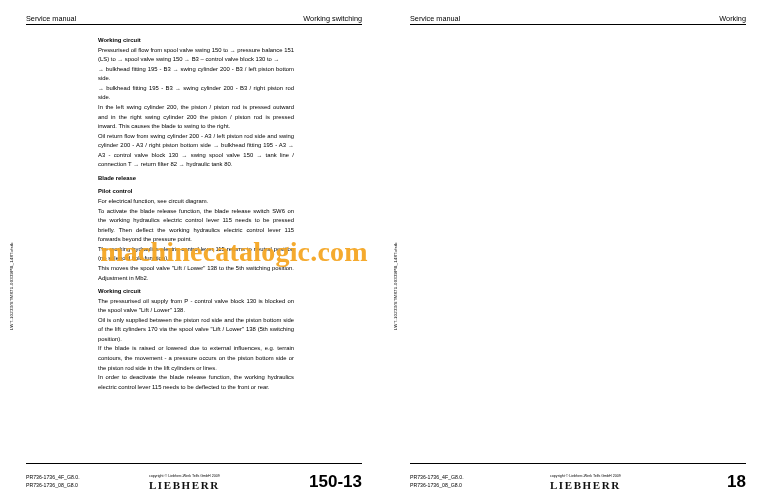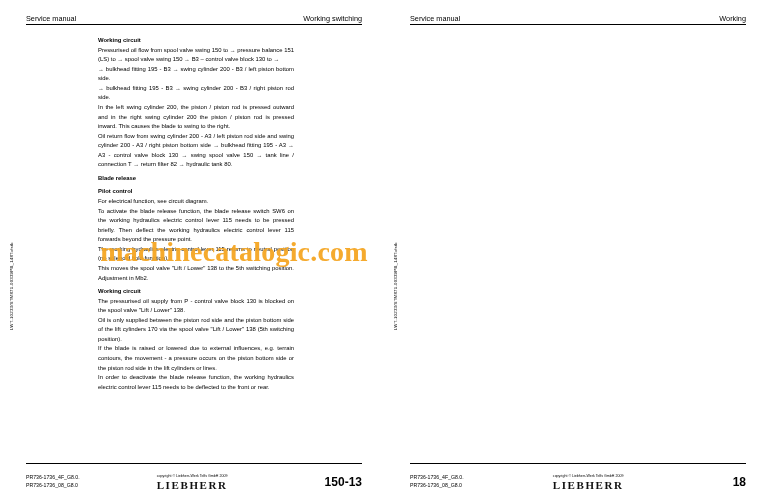--- a/index.html
+++ b/index.html
@@ -28,21 +28,21 @@
     position:absolute;left:26px;right:22px;bottom:4px;height:22px;
     display:flex;align-items:center;justify-content:space-between;
   }
   .ftr-doc{font-size:5.2px;line-height:1.45;color:#000;white-space:pre-line;}
   .ftr-mid{display:flex;flex-direction:column;align-items:center;margin-left:-20px;}
   .ftr-copy{font-size:3.6px;color:#000;margin-bottom:1px;}
   .brand{
     font-family:"Liberation Serif", serif;
     font-size:11px;letter-spacing:1.6px;font-weight:bold;color:#111;
   }
-  .ftr-page{font-size:12px;font-weight:bold;}
+  .ftr-page{font-size:17px;font-weight:bold;}
 
   
   .sidecode{
     position:absolute;left:9px;top:330px;
     font-size:4.4px;letter-spacing:.2px;color:#000;
     transform:rotate(-90deg);transform-origin:left top;white-space:nowrap;
   }
 
   
   .body-l{

